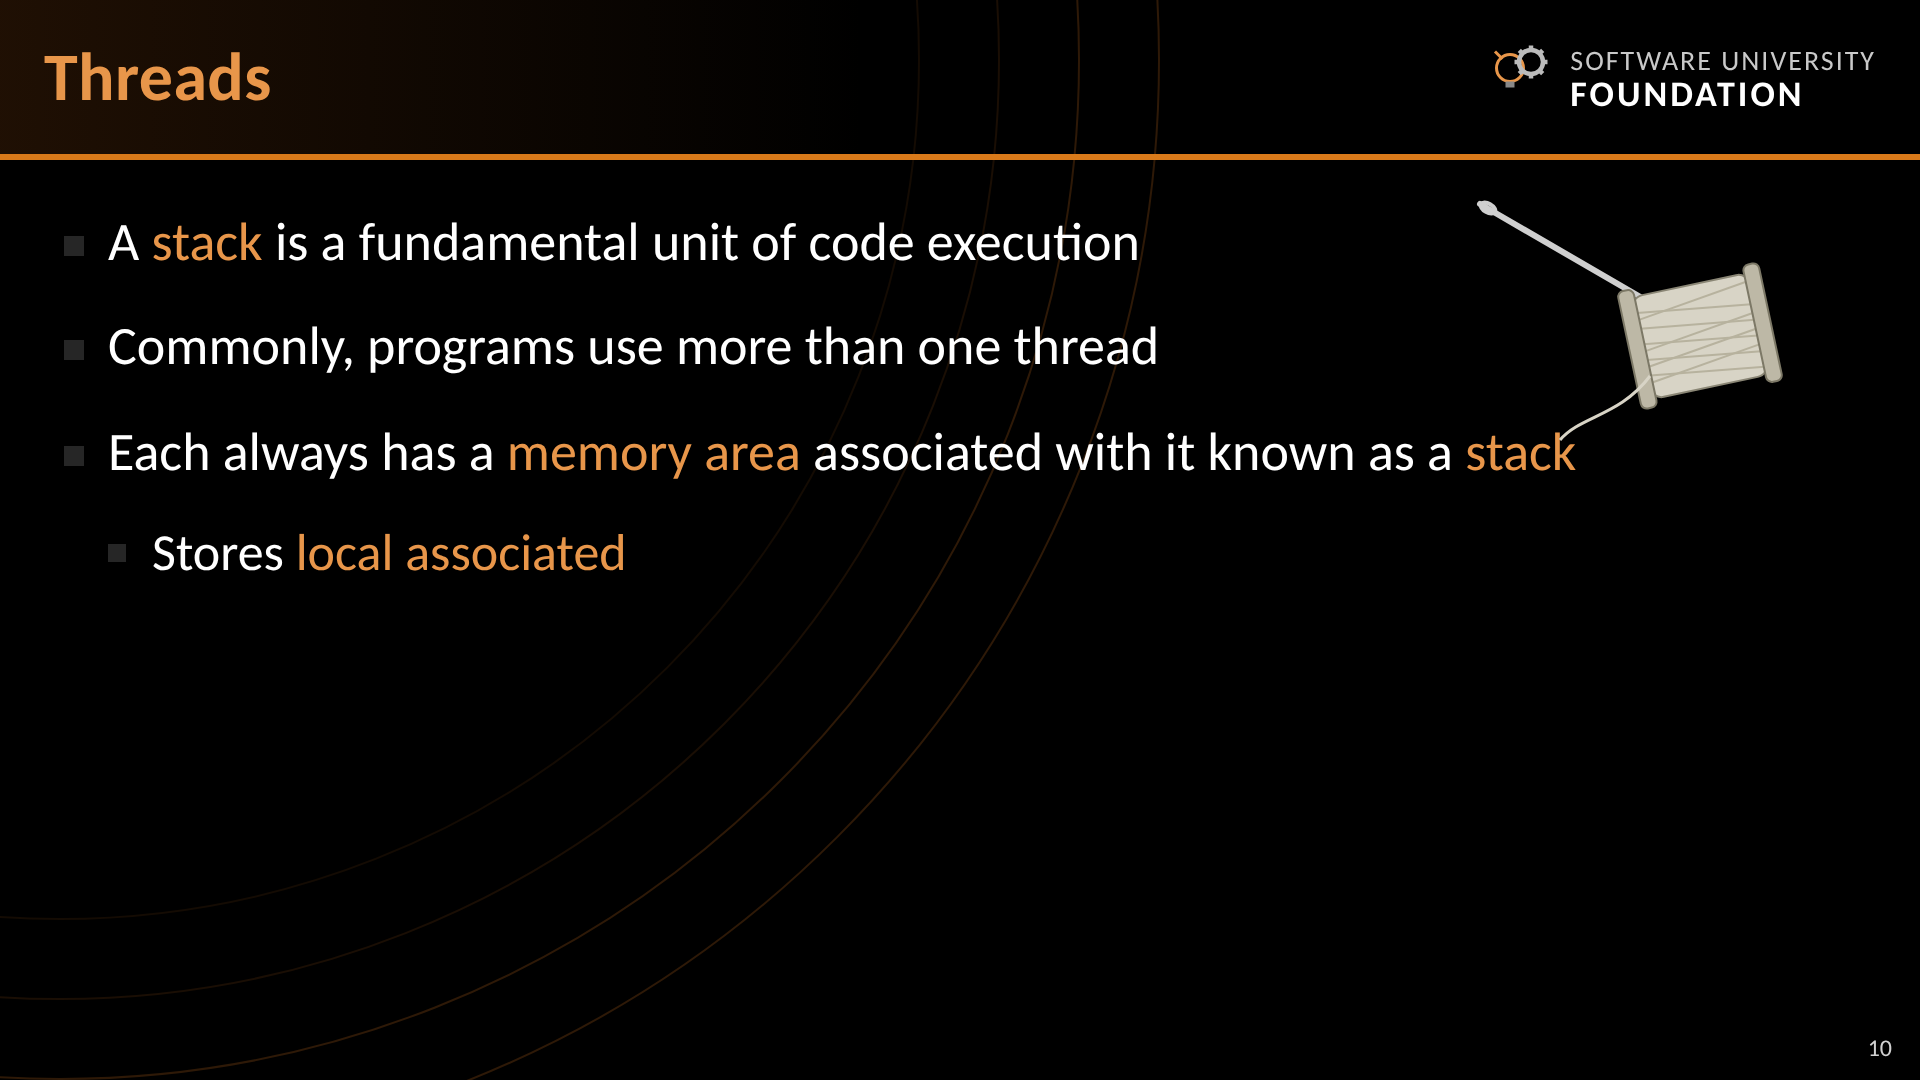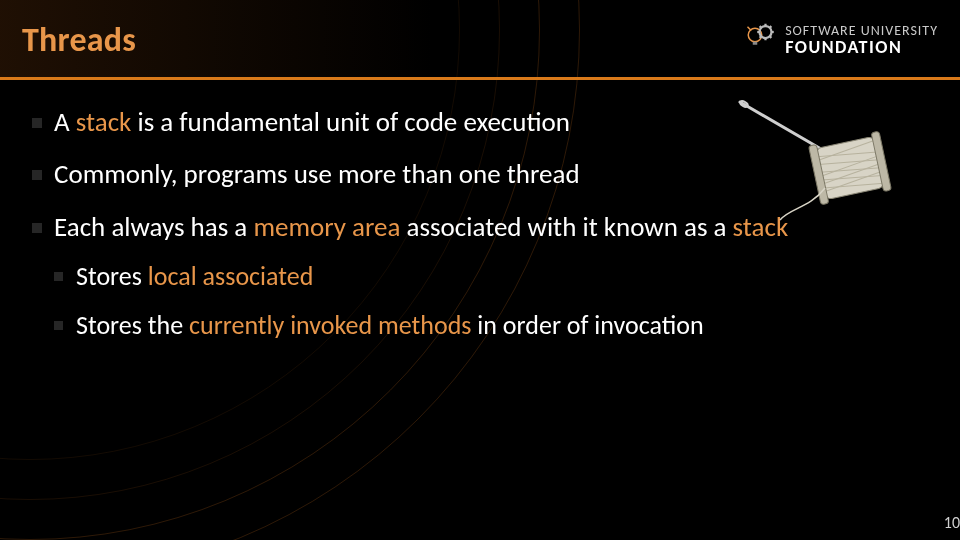--- a/index.html
+++ b/index.html
@@ -111,23 +111,23 @@
     position: absolute;
     right: 40px;
     top: 90px;
     width: 190px;
     height: 140px;
     pointer-events: none;
   }
 
   .page-num {
     position: absolute;
-    right: 0;
+    right: 14px;
     bottom: 8px;
-    font-size: 16px;
+    font-size: 12px;
     color: #d0d0d0;
   }
 </style>
 </head>
 <body>
 
 <div class="arcs">
   <div class="arc1"></div>
     <div class="arc2"></div>
     <div class="arc3"></div>
@@ -168,21 +168,20 @@
     </div>
   </div>
 </div>
 
 <div class="content">
   <ul class="bullets" id="bullets-root">
       <li><span>A </span><span class="hl">stack</span><span> is a fundamental unit of code execution</span></li>
       <li><span>Commonly, programs use more than one thread</span></li>
       <li><span>Each always has a </span><span class="hl">memory area</span><span> associated with it known as a </span><span class="hl">stack</span><ul class="sub">
           <li><span>Stores </span><span class="hl">local associated</span></li>
-          <li><span>Stores the </span><span class="hl">currently invoked methods</span><span> in order of invocation</span></li>
         </ul></li>
     </ul>
 </div>
 
 <div class="spool">
   <svg viewBox="0 0 190 140">
 
     <line x1="10" y1="12" x2="110" y2="70" stroke="#cfcfcf" stroke-width="3" stroke-linecap="round"></line>
     <ellipse cx="14" cy="14" rx="4" ry="2.2" fill="none" stroke="#cfcfcf" stroke-width="2" transform="rotate(30 14 14)"></ellipse>
 

